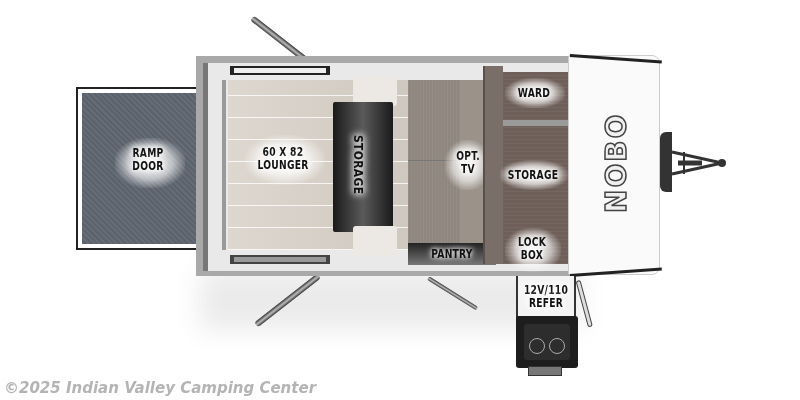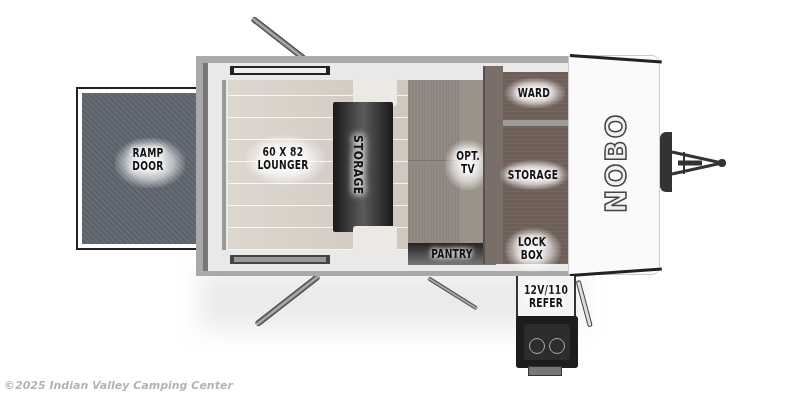--- a/index.html
+++ b/index.html
@@ -73,21 +73,21 @@
   .refer { left:516px; top:276px; width:60px; height:42px; background:#f4f4f4; border:2px solid #333; border-top:none; }
   .stove { left:516px; top:316px; width:62px; height:52px; background:#1d1d1d; border-radius:3px; }
   .stove-top { position:absolute; left:8px; top:8px; width:46px; height:36px; background:#2d2d2d; border-radius:3px; }
   .burner { position:absolute; width:16px; height:16px; border:1px solid #aaa; border-radius:50%; top:14px; }
   .stove-handle { left:528px; top:366px; width:34px; height:10px; background:#777; border:1px solid #333; }
 
   
   .door { position:absolute; height:6px; background:linear-gradient(180deg,#333,#bbb 50%,#333); border-radius:3px; transform-origin:left center; }
 
   .watermark { position:absolute; left:4px; top:379px; font-family:"DejaVu Sans", sans-serif;
-    font-size:11px; font-weight:bold; font-style:italic; color:#b4b4b4; }
+    font-size:15px; font-weight:bold; font-style:italic; color:#b4b4b4; }
 </style>
 </head>
 <body>
 
 <div>
 
   <div class="shadow" style="left:200px;top:270px;width:380px;height:60px;"></div>
 
   <div class="door" style="left:252px;top:15px;width:85px;transform:rotate(38deg);"></div>
   <div class="door" style="left:256px;top:322px;width:80px;transform:rotate(-38deg);"></div>

